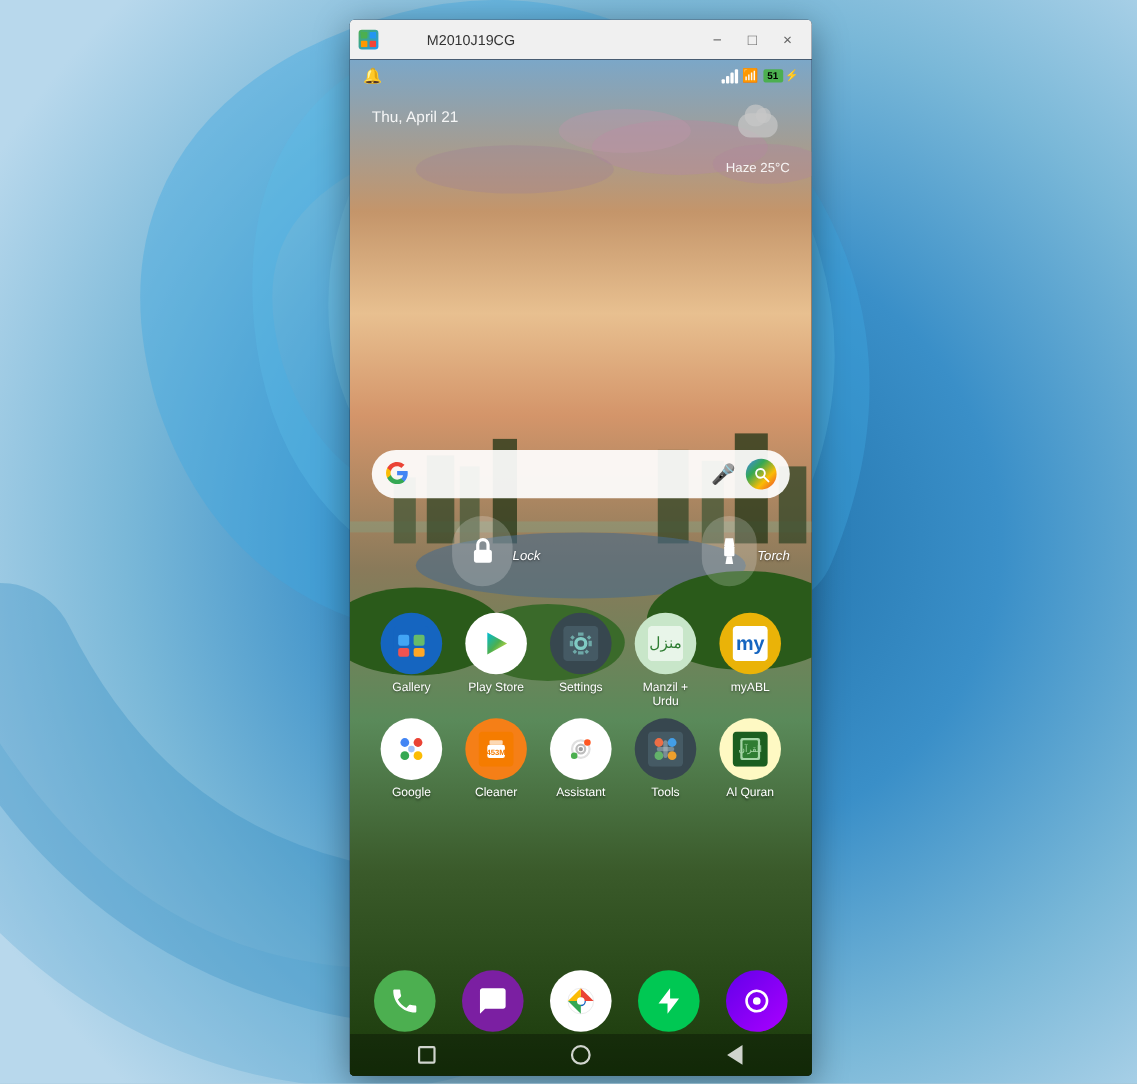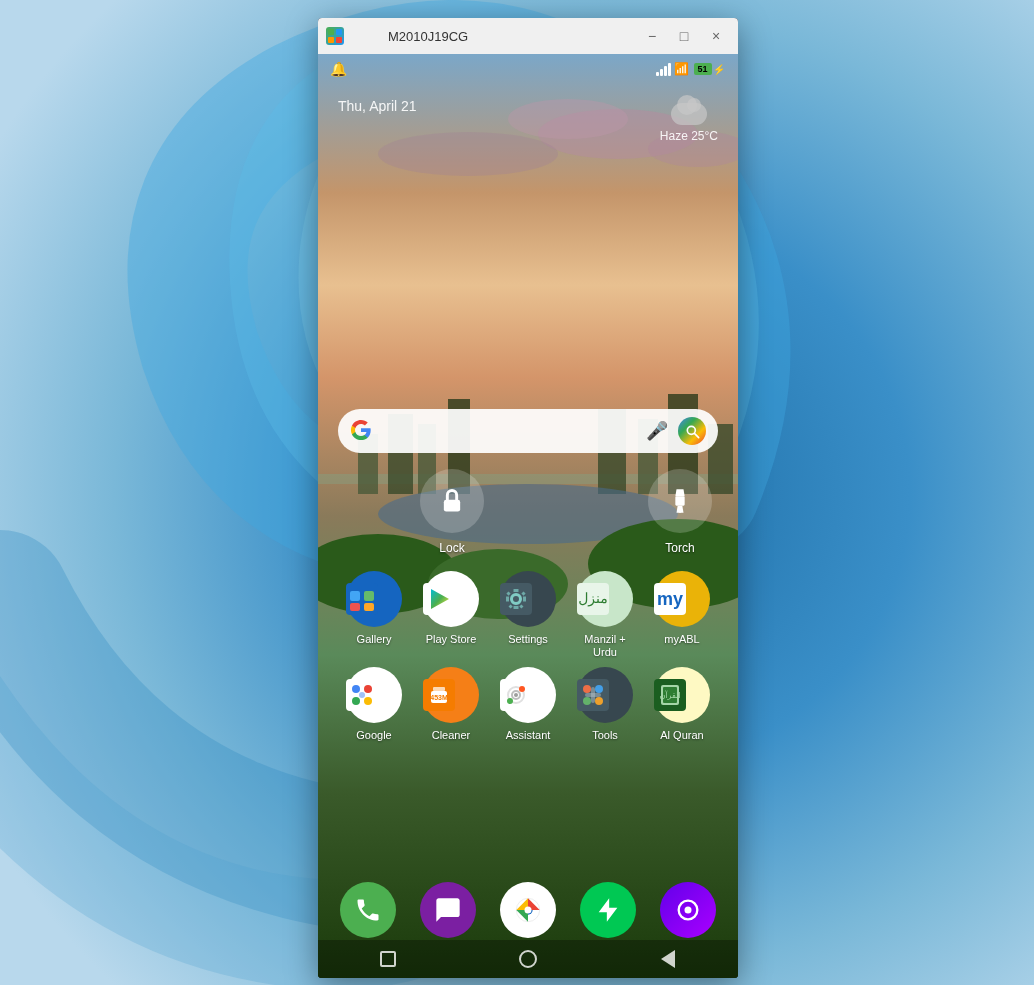--- a/index.html
+++ b/index.html
@@ -210,21 +210,21 @@
       width: 14px;
       height: 14px;
       background: rgba(200,200,200,0.7);
       border-radius: 50%;
       top: -5px;
       right: 6px;
     }
     .weather-text {
       color: rgba(255,255,255,0.9);
       font-size: 12px;
-      margin-top: 0;
+      margin-top: 16px;
     }
 
     
     .search-bar {
       position: absolute;
       top: 355px;
       left: 20px;
       right: 20px;
       height: 44px;
       background: rgba(255,255,255,0.92);
@@ -281,44 +281,46 @@
       align-items: center;
       width: 72px;
       cursor: pointer;
     }
     .app-icon {
       width: 56px;
       height: 56px;
       border-radius: 28px;
       display: flex;
       align-items: center;
+      justify-content: center;
       margin-bottom: 6px;
       font-size: 24px;
       position: relative;
     }
     .app-label {
       font-size: 11px;
       color: white;
       text-align: center;
       text-shadow: 0 1px 2px rgba(0,0,0,0.5);
       line-height: 1.2;
     }
 
     
     .quick-row {
       display: flex;
       justify-content: space-between;
       margin-bottom: 16px;
     }
     .quick-item {
       display: flex;
-      flex-direction: column;
+      flex-direction: row;
       align-items: center;
       width: 80px;
       cursor: pointer;
+      font-style: italic;
     }
     .quick-icon {
       width: 64px;
       height: 64px;
       border-radius: 32px;
       background: rgba(255,255,255,0.2);
       display: flex;
       align-items: center;
       justify-content: center;
       margin-bottom: 8px;

